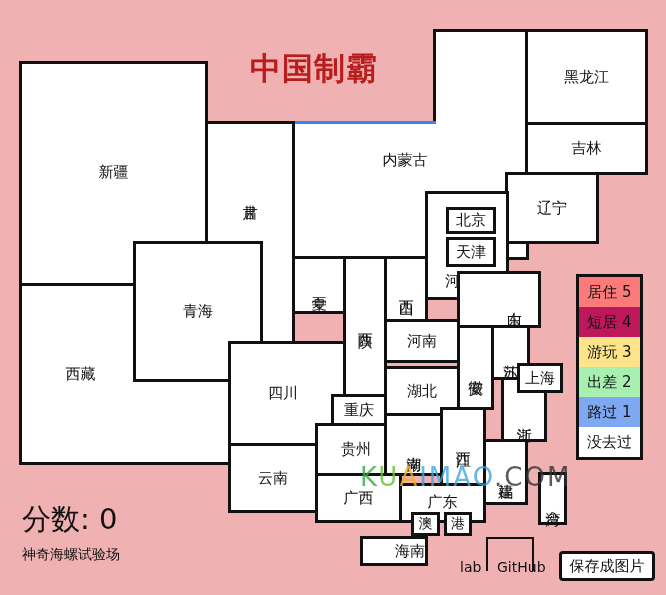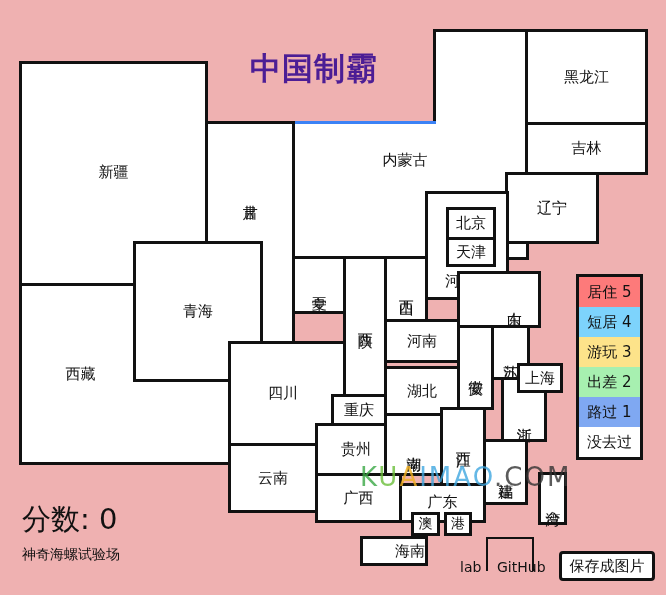--- a/index.html
+++ b/index.html
@@ -6,21 +6,21 @@
   body {
     width: 666px; height: 595px; overflow: hidden;
     background: #efb1b1;
     font-family: "DejaVu Sans", "Liberation Sans", sans-serif;
     position: relative;
     color: #111;
   }
   .title {
     position: absolute; left: 250px; top: 48px;
     font-size: 31px; font-weight: bold; letter-spacing: 1px;
-    color: #4c1d95;
+    color: #b91c1c;
   }
   .prov {
     position: absolute; box-sizing: border-box;
     background: #ffffff; border: 3px solid #111;
     display: flex; align-items: center; justify-content: center;
     font-size: 15px; cursor: pointer; text-align: center; line-height: 1.1;
   }
   .prov span { display: block; }
   .vert span { writing-mode: vertical-rl; text-orientation: upright; letter-spacing: 0px; }
   .legend {
@@ -92,21 +92,21 @@
 </div>
 <div class="prov" style="left:525px;top:122px;width:123px;height:53px;">
   <span>吉林</span>
 </div>
 <div class="prov" style="left:505px;top:172px;width:94px;height:72px;">
   <span>辽宁</span>
 </div>
 <div class="prov" style="left:425px;top:191px;width:84px;height:109px;">
   <span style="margin-top:72px;margin-left:-14px;">河北</span>
 </div>
-<div class="prov" style="left:446px;top:207px;width:50px;height:33px;">
+<div class="prov" style="left:446px;top:207px;width:50px;height:27px;">
   <span>北京</span>
 </div>
 <div class="prov" style="left:446px;top:237px;width:50px;height:30px;">
   <span>天津</span>
 </div>
 <div class="prov vert" style="left:292px;top:256px;width:54px;height:58px;">
   <span>宁夏</span>
 </div>
 <div class="prov vert" style="left:343px;top:256px;width:44px;height:141px;">
   <span style="margin-top:-10px;">陕西</span>
@@ -174,21 +174,21 @@
 <div class="prov" style="left:360px;top:536px;width:68px;height:30px;justify-content:flex-end;">
   <span>海南</span>
 </div>
 
 <div class="watermark"><span class="k">K</span><span class="u">U</span><span class="q">A</span><span class="i">I</span><span class="m">M</span><span class="a">A</span><span class="o">O</span><span class="rest">.COM</span></div>
 
 <div class="legend">
   <div class="legend-item" style="background:#fd7a7a;">
       <span>居住 5</span>
     </div>
-  <div class="legend-item" style="background:#7dd3fc;">
+  <div class="legend-item" style="background:#be185d;">
       <span>短居 4</span>
     </div>
   <div class="legend-item" style="background:#fde38a;">
       <span>游玩 3</span>
     </div>
   <div class="legend-item" style="background:#a7f0b0;">
       <span>出差 2</span>
     </div>
   <div class="legend-item" style="background:#7fa8f2;">
       <span>路过 1</span>

